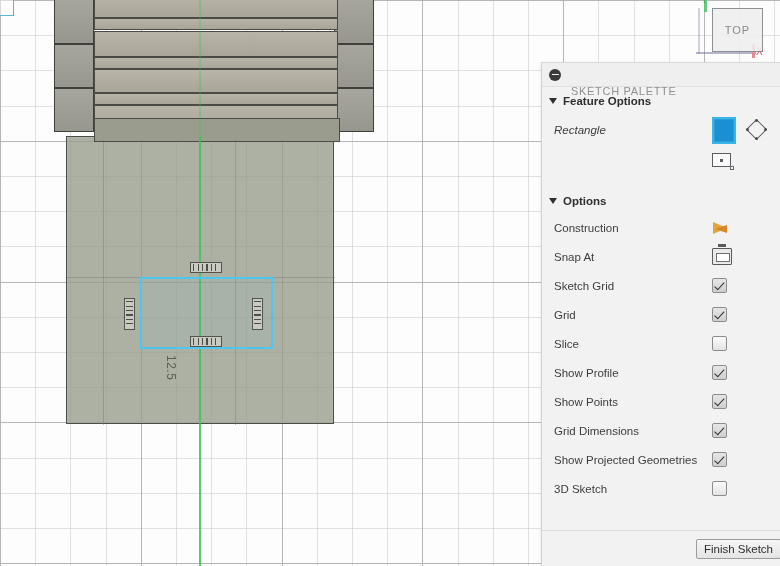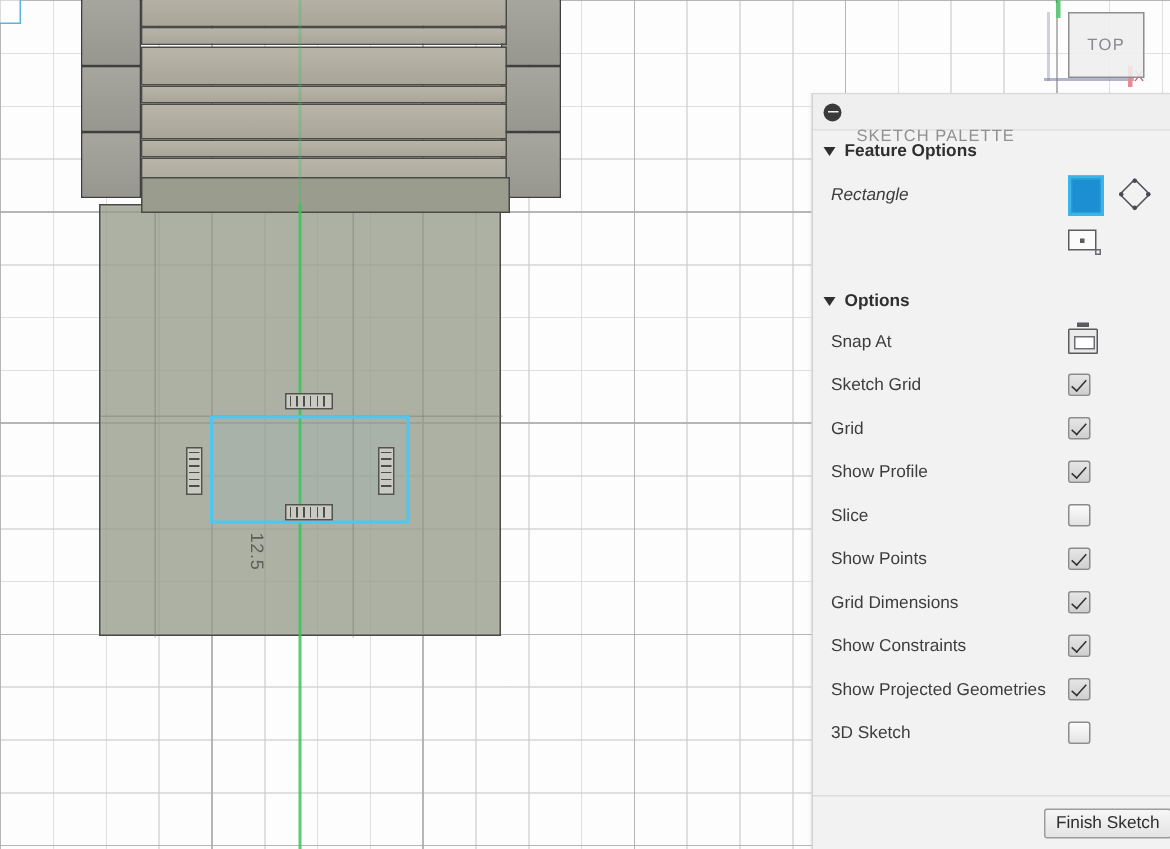--- a/index.html
+++ b/index.html
@@ -450,20 +450,29 @@
       </div>
     </div>
 
     <div class="divider-gap"></div>
 
     <div class="section-head">
       <span class="tri"></span>
       <span>Options</span>
     </div>
 
+    <div class="prow">
+      <div class="plabel">Construction</div>
+      <div class="pctrl">
+        <div class="constr-ico">
+          <div class="wedge"></div>
+            <div class="wedge2"></div>
+        </div>
+      </div>
+    </div>
 
     <div class="prow">
       <div class="plabel">Snap At</div>
       <div class="pctrl">
         <div class="lookat-ico">
             <div class="tab"></div>
           </div>
       </div>
     </div>
 
@@ -475,53 +484,47 @@
     </div>
 
     <div class="prow">
       <div class="plabel">Grid</div>
       <div class="pctrl">
           <div class="cbox checked"></div>
         </div>
     </div>
 
     <div class="prow">
+      <div class="plabel">Slice</div>
+      <div class="pctrl">
+          <div class="cbox"></div>
+        </div>
+    </div>
+
+    <div class="prow">
       <div class="plabel">Show Profile</div>
       <div class="pctrl">
           <div class="cbox checked"></div>
         </div>
     </div>
 
     <div class="prow">
-      <div class="plabel">Slice</div>
-      <div class="pctrl">
-          <div class="cbox"></div>
-        </div>
-    </div>
-
-    <div class="prow">
       <div class="plabel">Show Points</div>
       <div class="pctrl">
           <div class="cbox checked"></div>
         </div>
     </div>
 
     <div class="prow">
       <div class="plabel">Grid Dimensions</div>
       <div class="pctrl">
           <div class="cbox checked"></div>
         </div>
     </div>
 
-    <div class="prow">
-      <div class="plabel">Show Constraints</div>
-      <div class="pctrl">
-          <div class="cbox checked"></div>
-        </div>
-    </div>
 
     <div class="prow">
       <div class="plabel">Show Projected Geometries</div>
       <div class="pctrl">
           <div class="cbox checked"></div>
         </div>
     </div>
 
     <div class="prow">
       <div class="plabel">3D Sketch</div>

